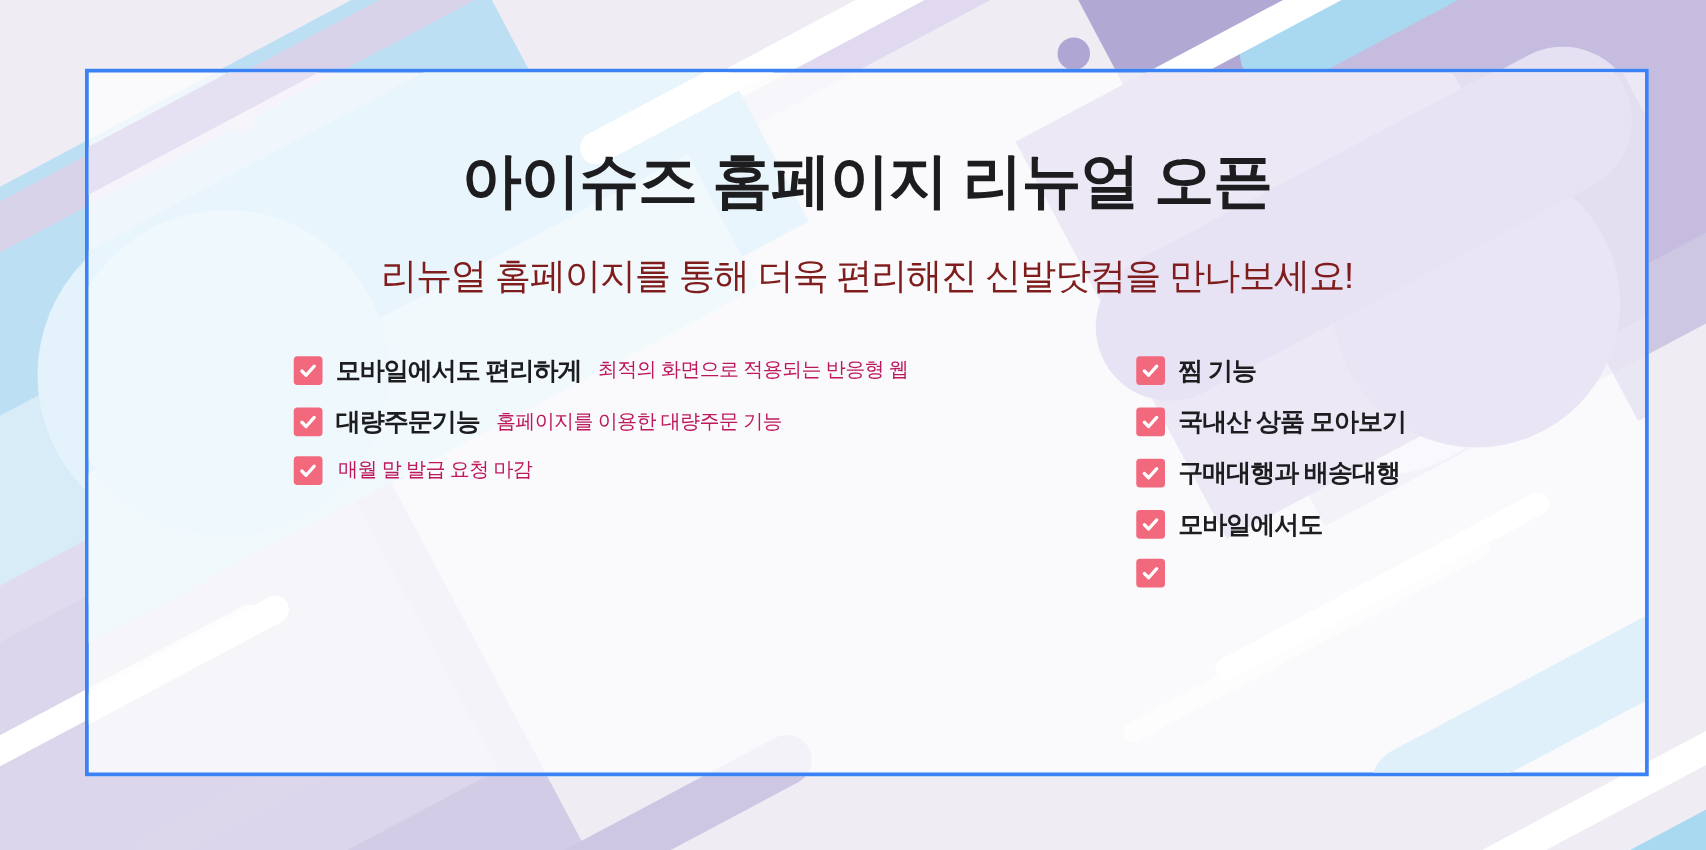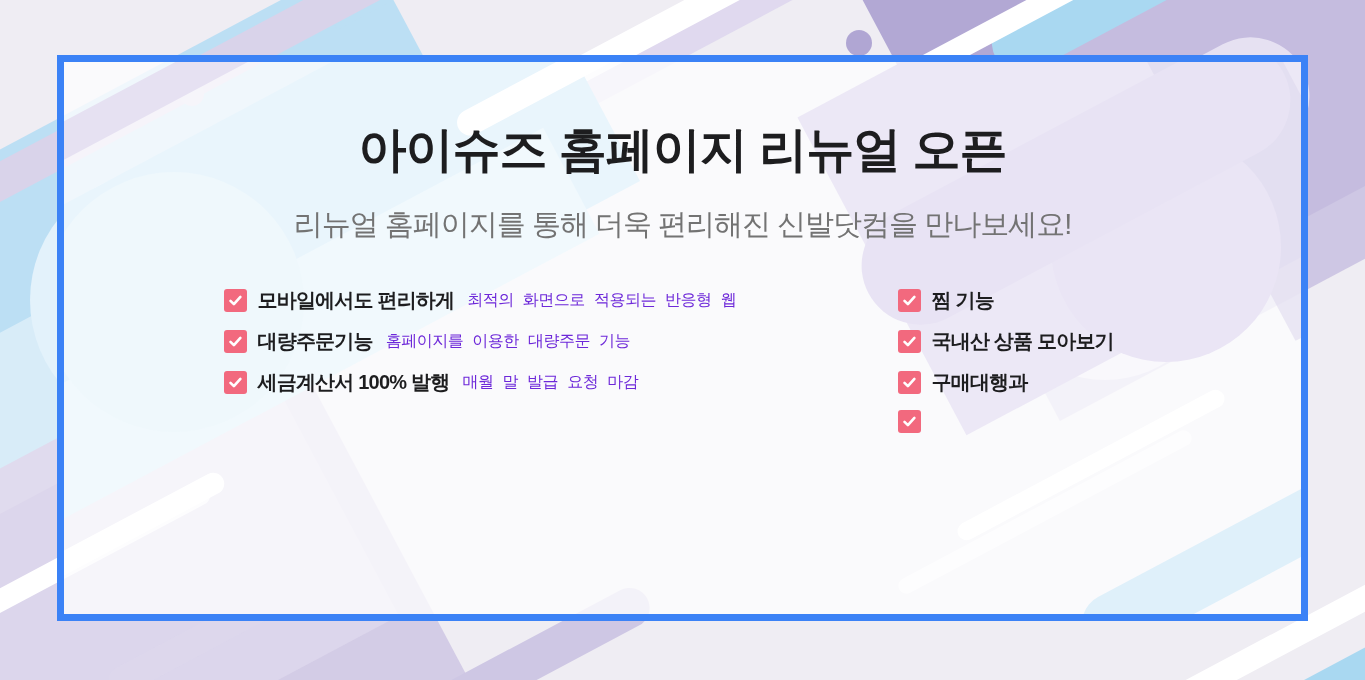--- a/index.html
+++ b/index.html
@@ -168,23 +168,23 @@
   
   .dot { position:absolute; border-radius:50%; }
   .dot-purple-sm { left:180px; top:82px;  width:24px; height:24px; background:#dcd6ec; }
   .dot-purple-md { left:846px; top:30px;  width:26px; height:26px; background:#b0a6d3; }
   .dot-blue-big  { left:30px;  top:170px; width:260px; height:260px; background:#e3f2fb; }
   .dot-purple-big{ left:990px; top:150px; width:230px; height:230px; background:#e9e4f4; }
 
   
   #panel {
     position:absolute;
-    left:57px; top:55px;
+    left:68px; top:55px;
     width:1251px; height:566px;
-    border:7px solid #3b82f6;
+    border:3px solid #3b82f6;
     background: rgba(252,252,254,0.80);
     overflow:hidden;
     z-index:5;
   }
   
   .in-deco { position:absolute; pointer-events:none; }
   .in-blue-band {
     left:-330px; top:95px; width:900px; height:250px;
     background:#e9f5fc; transform:rotate(-28deg);
   }
@@ -249,21 +249,21 @@
     font-size:21px;
     font-weight:400;
     color:#2b2b2f;
     letter-spacing:-0.5px;
     white-space:nowrap;
   }
   #tagline {
     margin-top:28px;
     font-size:29px;
     font-weight:400;
-    color:#737373;
+    color:#7f1d1d;
     letter-spacing:-1px;
     white-space:nowrap;
   }
 
   #features {
     margin-top:42px;
     width:100%;
     display:flex;
     justify-content:center;
     gap:54px;
@@ -289,24 +289,23 @@
   .cb svg { display:block; }
   .f-main {
     font-size:20px;
     font-weight:700;
     color:#1d1d1f;
     letter-spacing:-0.8px;
   }
   .f-sub {
     font-size:16px;
     font-weight:400;
-    color:#6d28d9;
+    color:#be185d;
     letter-spacing:-0.5px;
     margin-left:2px;
-    font-family:Liberation Mono, monospace;
   }
   .f-sub:empty { display:none; }
 </style>
 </head>
 <body>
 
 <div id="banner">
 
   <div class="deco wedge-tr"></div>
   <div class="deco wedge-tr2"></div>
@@ -372,21 +371,20 @@
             </span>
             <span class="f-main">대량주문기능</span>
             <span class="f-sub">홈페이지를 이용한 대량주문 기능</span>
           </div>
           <div class="feature">
             <span class="cb">
               <svg width="15" height="15" viewBox="0 0 15 15">
                   <path d="M2.5 7.8 L5.9 11.2 L12.4 3.9" stroke="#ffffff" stroke-width="2.6" fill="none" stroke-linecap="round" stroke-linejoin="round"></path>
                 </svg>
             </span>
-            <span class="f-main">세금계산서 100% 발행</span>
             <span class="f-sub">매월 말 발급 요청 마감</span>
           </div>
         </div>
 
         <div class="col col-right">
           <div class="feature">
             <span class="cb">
               <svg width="15" height="15" viewBox="0 0 15 15">
                   <path d="M2.5 7.8 L5.9 11.2 L12.4 3.9" stroke="#ffffff" stroke-width="2.6" fill="none" stroke-linecap="round" stroke-linejoin="round"></path>
                 </svg>
@@ -402,21 +400,30 @@
             </span>
             <span class="f-main">국내산 상품 모아보기</span>
 
           </div>
           <div class="feature">
             <span class="cb">
               <svg width="15" height="15" viewBox="0 0 15 15">
                   <path d="M2.5 7.8 L5.9 11.2 L12.4 3.9" stroke="#ffffff" stroke-width="2.6" fill="none" stroke-linecap="round" stroke-linejoin="round"></path>
                 </svg>
             </span>
-            <span class="f-main">구매대행과</span>
+            <span class="f-main">구매대행과 배송대행</span>
+
+          </div>
+          <div class="feature">
+            <span class="cb">
+              <svg width="15" height="15" viewBox="0 0 15 15">
+                  <path d="M2.5 7.8 L5.9 11.2 L12.4 3.9" stroke="#ffffff" stroke-width="2.6" fill="none" stroke-linecap="round" stroke-linejoin="round"></path>
+                </svg>
+            </span>
+            <span class="f-main">모바일에서도</span>
 
           </div>
           <div class="feature">
             <span class="cb">
               <svg width="15" height="15" viewBox="0 0 15 15">
                   <path d="M2.5 7.8 L5.9 11.2 L12.4 3.9" stroke="#ffffff" stroke-width="2.6" fill="none" stroke-linecap="round" stroke-linejoin="round"></path>
                 </svg>
             </span>
 
           </div>

